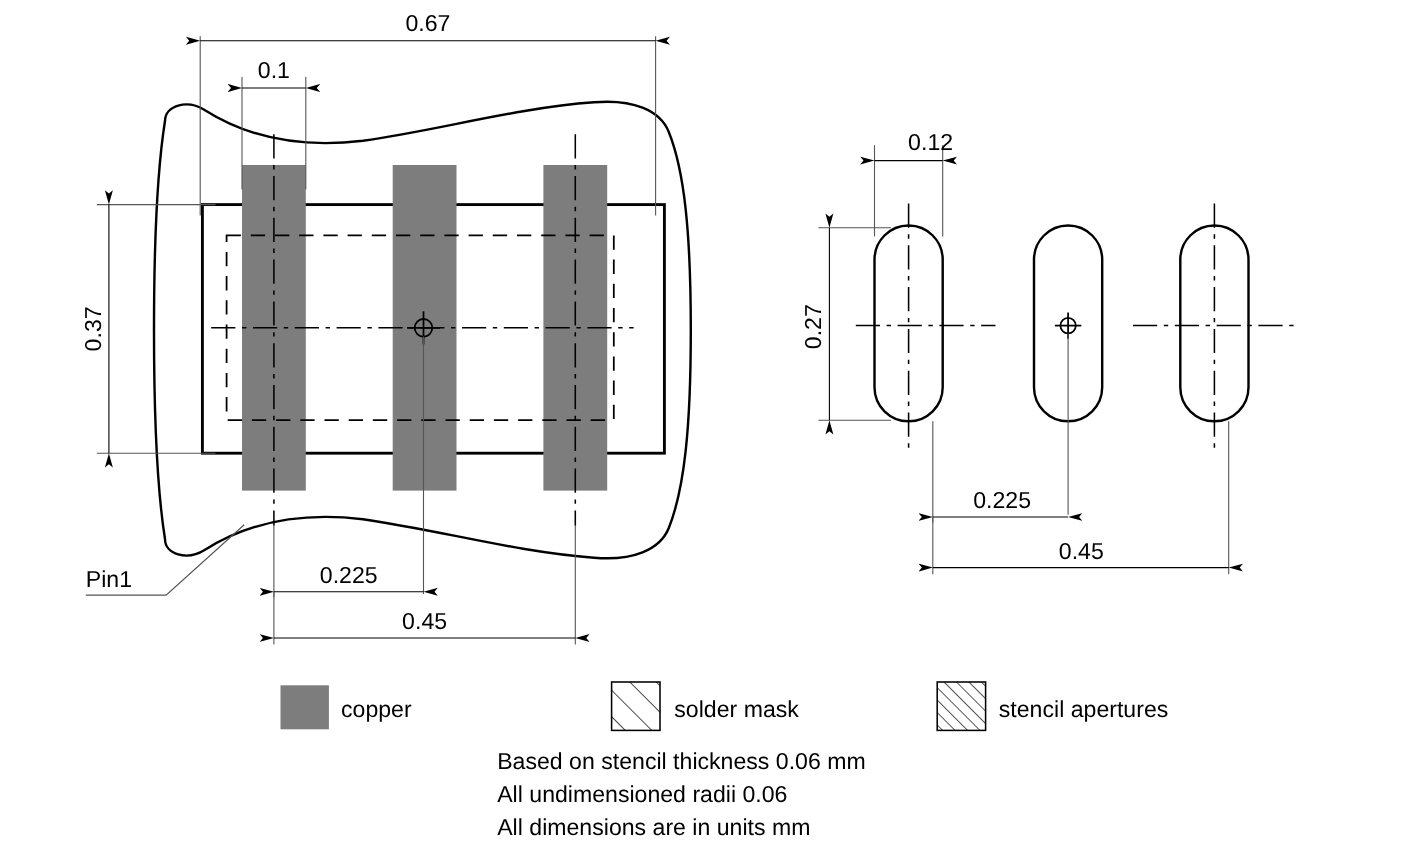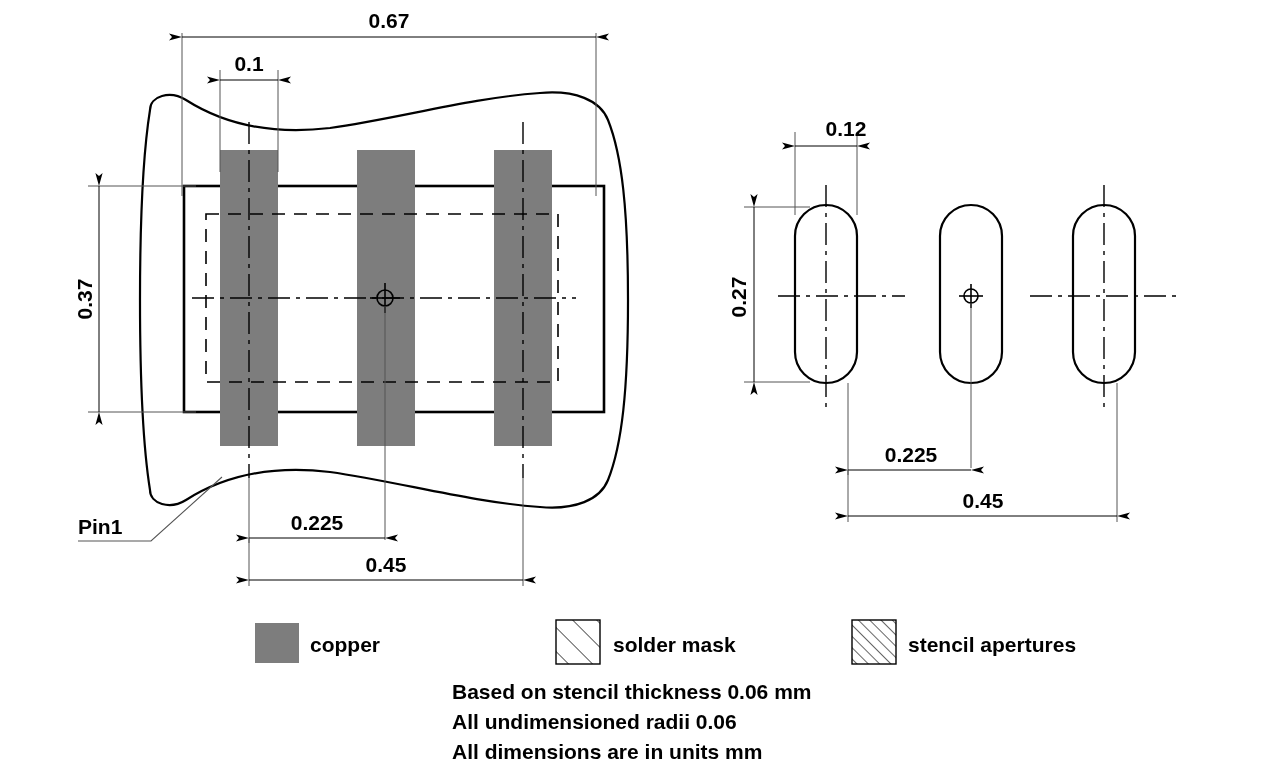--- a/index.html
+++ b/index.html
@@ -12,21 +12,20 @@
     height: 775px;
     font-family: "Liberation Sans", sans-serif;
     overflow: hidden;
     position: relative;
   }
   #sheet {
     position: absolute;
     top: 0; left: 0;
     width: 1280px;
     height: 601px;
-    font-weight: bold;
   }
   svg.drawing {
     position: absolute;
     top: 0; left: 0;
     width: 1280px;
     height: 775px;
   }
   .dim-text {
     font-family: "Liberation Sans", sans-serif;
     font-size: 21px;

